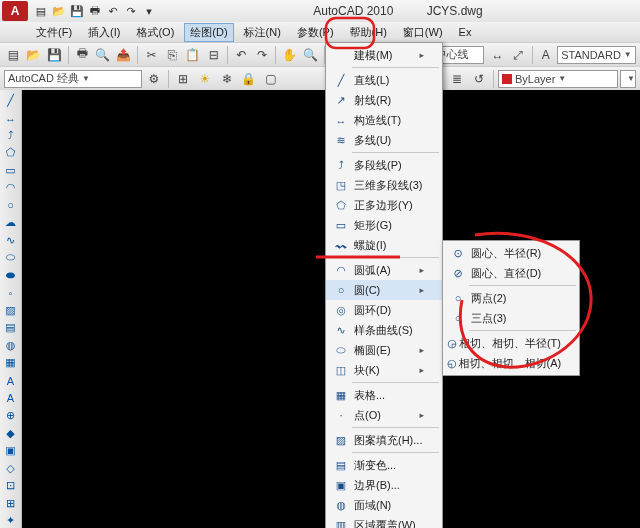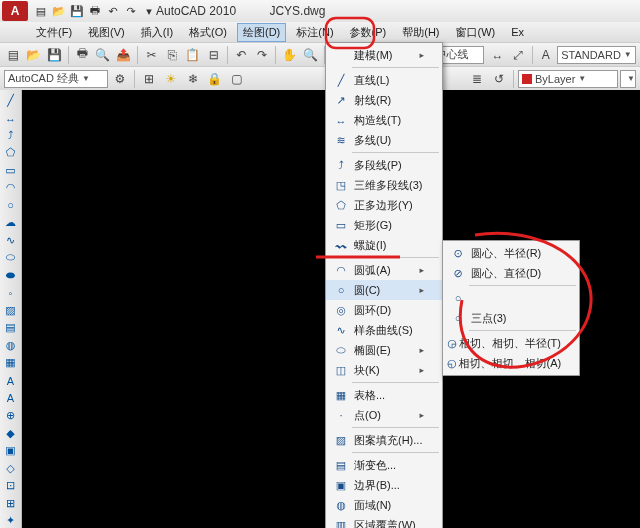--- a/index.html
+++ b/index.html
@@ -3,21 +3,21 @@
 <meta charset="utf-8">
 <style>
   * { margin: 0; padding: 0; box-sizing: border-box; font-family: "Microsoft YaHei", Tahoma, sans-serif; }
   body { width: 640px; height: 528px; background: #000; overflow: hidden; position: relative; font-size: 11px; }
 
   
   .title-row { height: 22px; background: linear-gradient(#f7f7f7,#e4e4e4); display: flex; align-items: center; }
   .app-logo { width: 26px; height: 20px; margin-left: 2px; background: #b62020; color:#fff; font-weight:bold; display:flex;align-items:center;justify-content:center;font-size:12px;border-radius:2px;}
   .qat { display:flex; gap:4px; margin-left:6px; }
   .qat span { width:14px;height:14px;display:flex;align-items:center;justify-content:center;color:#333;font-size:11px;}
-  .title-center { flex:1; color:#333; font-size:12px;}
+  .title-center { flex:1; text-align:center; color:#333; font-size:12px;}
   .title-center .app {margin-right:30px;}
 
   
   .menubar { height: 20px; background: linear-gradient(#f2f2f2,#dedede); display:flex; align-items:center; padding-left:30px; gap:4px; color:#222;}
   .menubar .mi { padding:2px 6px; cursor:default;}
   .menubar .mi.active { background:#c8dcf0; border:1px solid #7aa7d7; padding:1px 5px;}
 
   
   .toolbar { height: 24px; background: linear-gradient(#f4f4f4,#dcdcdc); border-top:1px solid #ccc; display:flex; align-items:center; padding:0 4px; gap:2px; color:#444;}
   .tb-btn { width:20px;height:20px;display:flex;align-items:center;justify-content:center;border:1px solid transparent;font-size:12px;}
@@ -66,21 +66,20 @@
     <span class="tb-btn">▾</span>
   </div>
   <div class="title-center">
     <span class="app">AutoCAD 2010</span>
     <span>JCYS.dwg</span>
   </div>
 </div>
 
 <div class="menubar">
   <span class="mi">文件(F)</span>
-  <span class="mi">视图(V)</span>
   <span class="mi">插入(I)</span>
   <span class="mi">格式(O)</span>
   <span class="mi active">绘图(D)</span>
   <span class="mi">标注(N)</span>
   <span class="mi">参数(P)</span>
   <span class="mi">帮助(H)</span>
   <span class="mi">窗口(W)</span>
   <span class="mi">Ex</span>
 </div>
 
@@ -118,36 +117,36 @@
   <span class="tb-btn">⤢</span>
   <span class="tb-sep"></span>
   <span class="tb-btn">A</span>
   <div class="tb-combo" style="width:80px">
     <span>STANDARD</span>
     <span class="dd">▼</span>
   </div>
 </div>
 
 <div class="toolbar">
-  <div class="tb-combo" style="width:104px">
+  <div class="tb-combo" style="width:138px">
     <span>AutoCAD 经典</span>
     <span class="dd">▼</span>
   </div>
   <span class="tb-btn">⚙</span>
   <span class="tb-sep"></span>
   <span class="tb-btn">⊞</span>
   <span class="tb-btn yellow">☀</span>
   <span class="tb-btn">❄</span>
   <span class="tb-btn">🔒</span>
   <span class="tb-btn">▢</span>
   <div style="flex:1"></div>
   <span class="tb-btn">≣</span>
   <span class="tb-btn">↺</span>
   <span class="tb-sep"></span>
-  <div class="tb-combo" style="width:100px">
+  <div class="tb-combo" style="width:120px">
     <span class="red-sq" style="background:#c22"></span>
     <span>ByLayer</span>
     <span class="dd">▼</span>
   </div>
   <div class="tb-combo" style="width:16px">
       <span class="dd">▼</span>
     </div>
 </div>
 
 <div class="canvas-area"></div>
@@ -294,20 +293,21 @@
       <span class="ic">⊙</span>
       <span class="lbl">圆心、半径(R)</span>
     </div>
     <div class="row">
       <span class="ic">⊘</span>
       <span class="lbl">圆心、直径(D)</span>
     </div>
     <hr>
     <div class="row">
       <span class="ic">○</span>
+      <span class="lbl">两点(2)</span>
     </div>
     <div class="row">
       <span class="ic">○</span>
       <span class="lbl">三点(3)</span>
     </div>
     <hr>
     <div class="row">
       <span class="ic">◶</span>
       <span class="lbl">相切、相切、半径(T)</span>
     </div>

